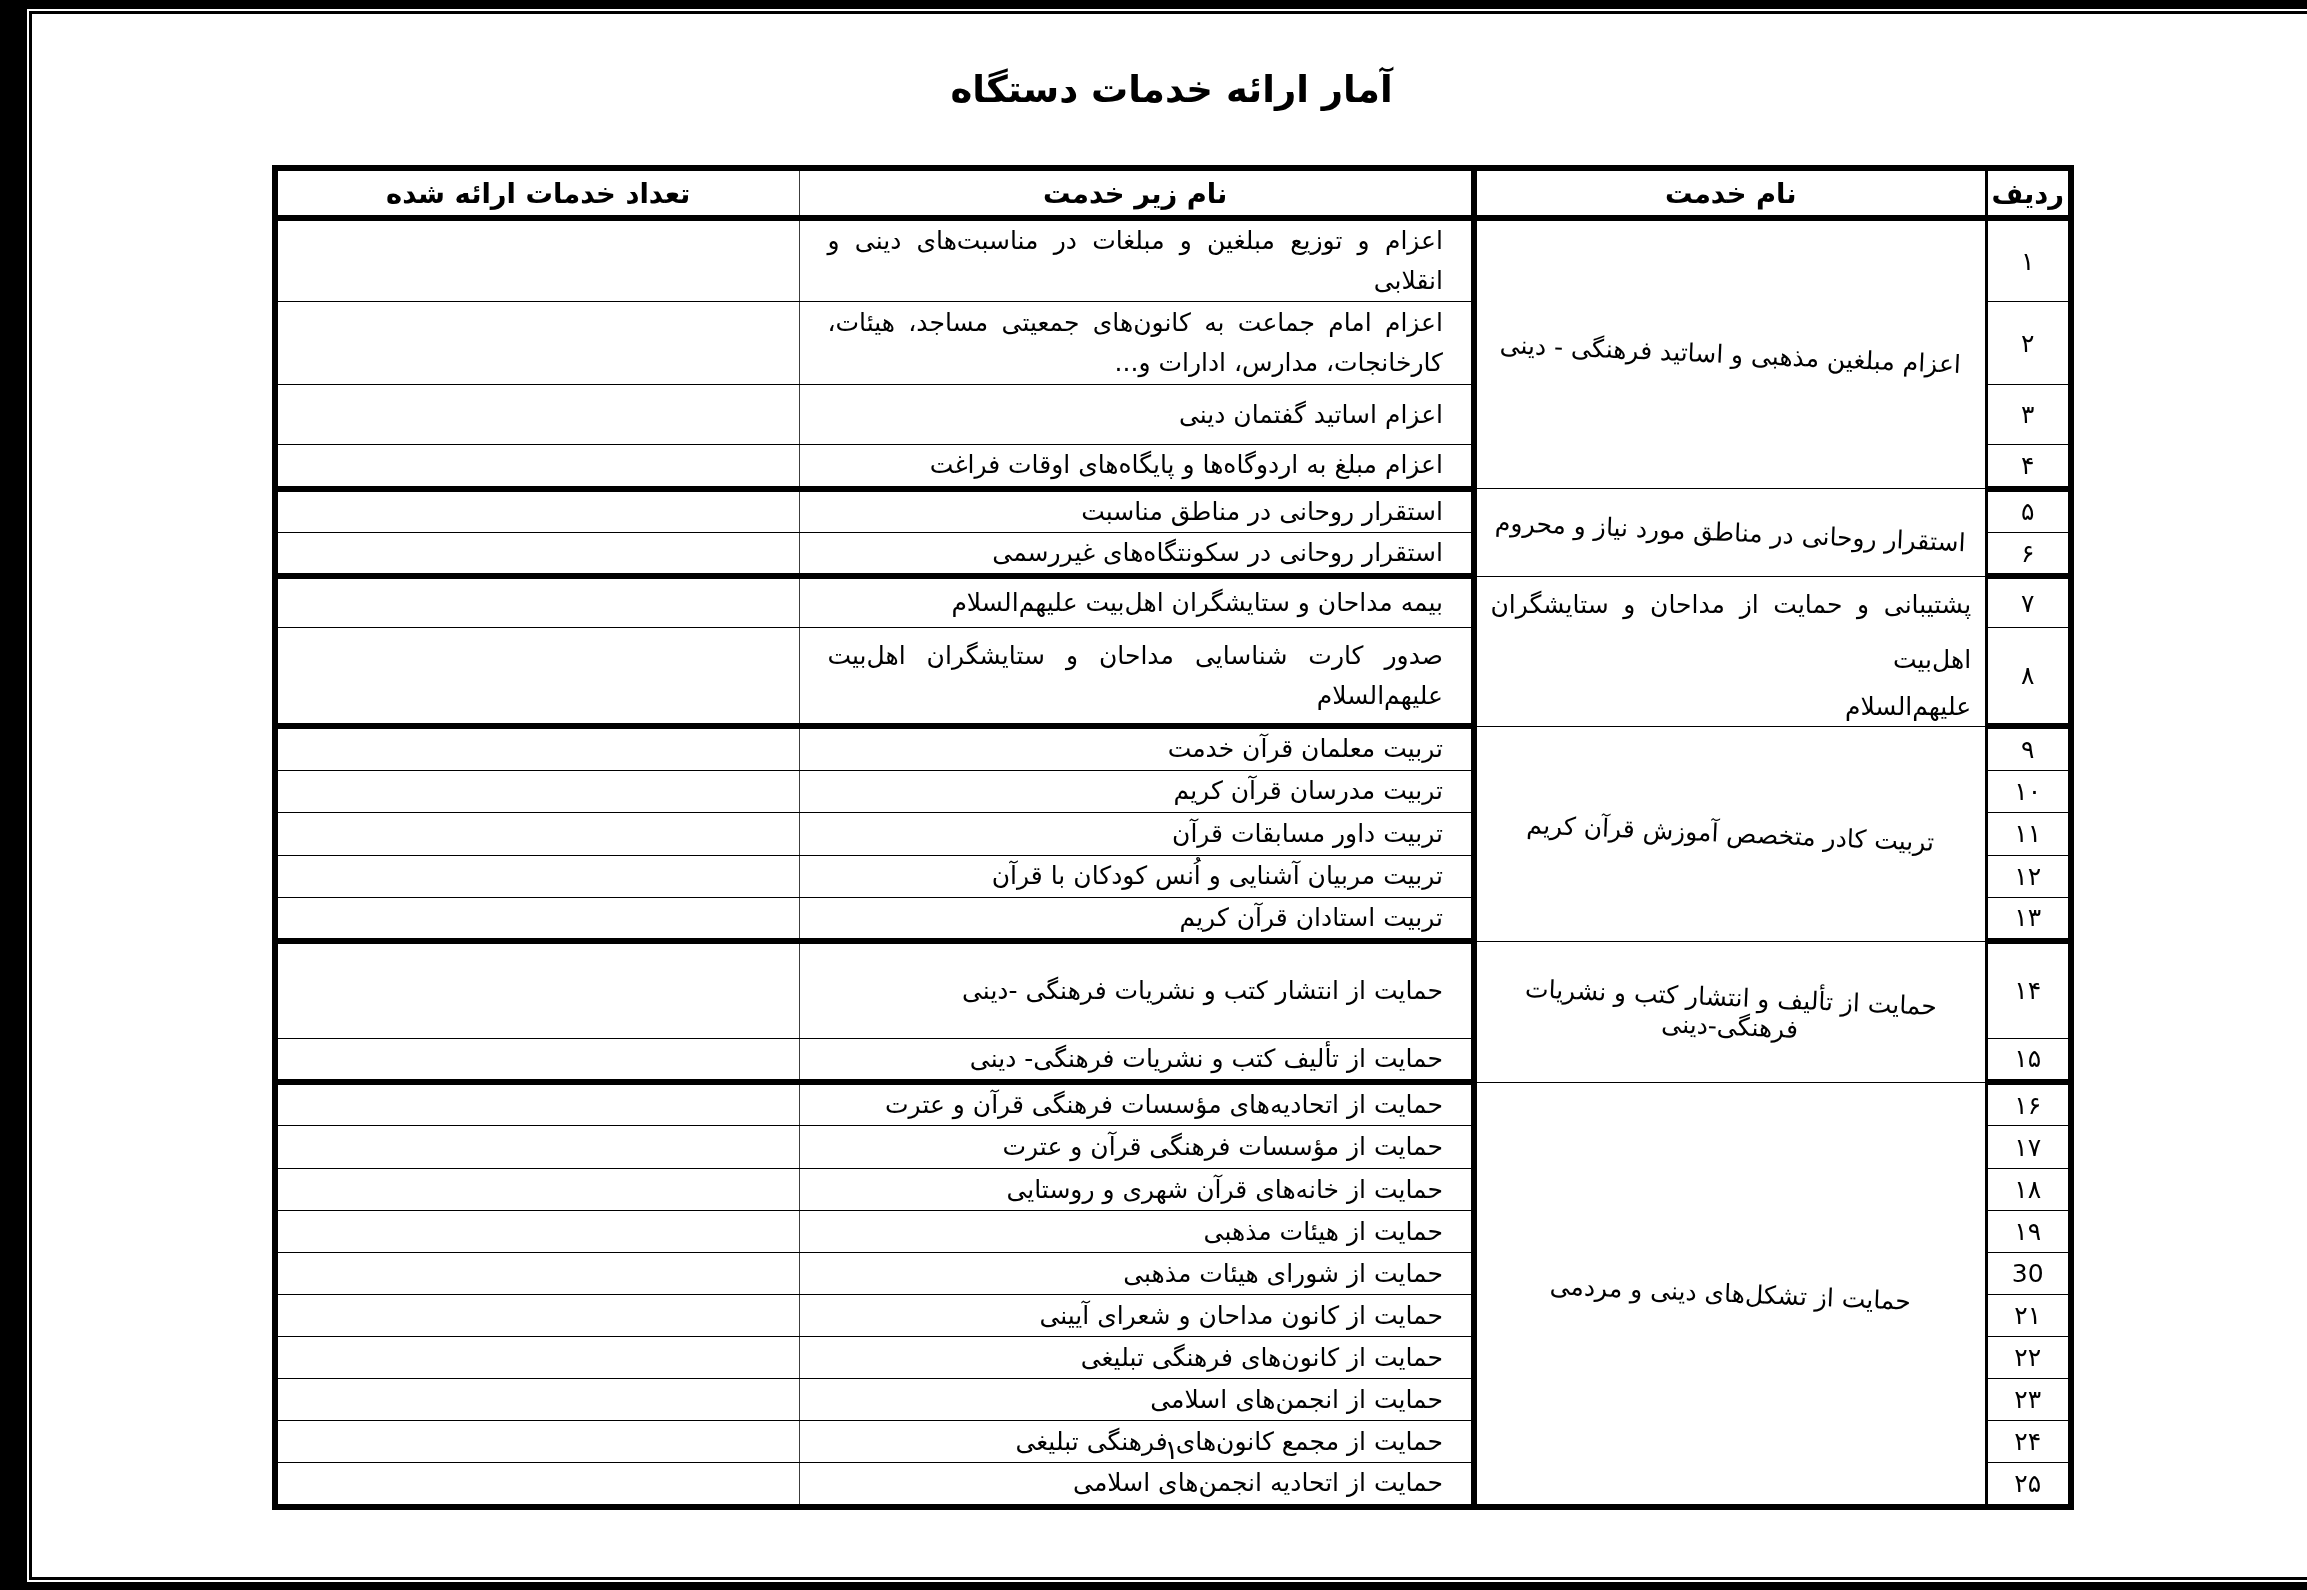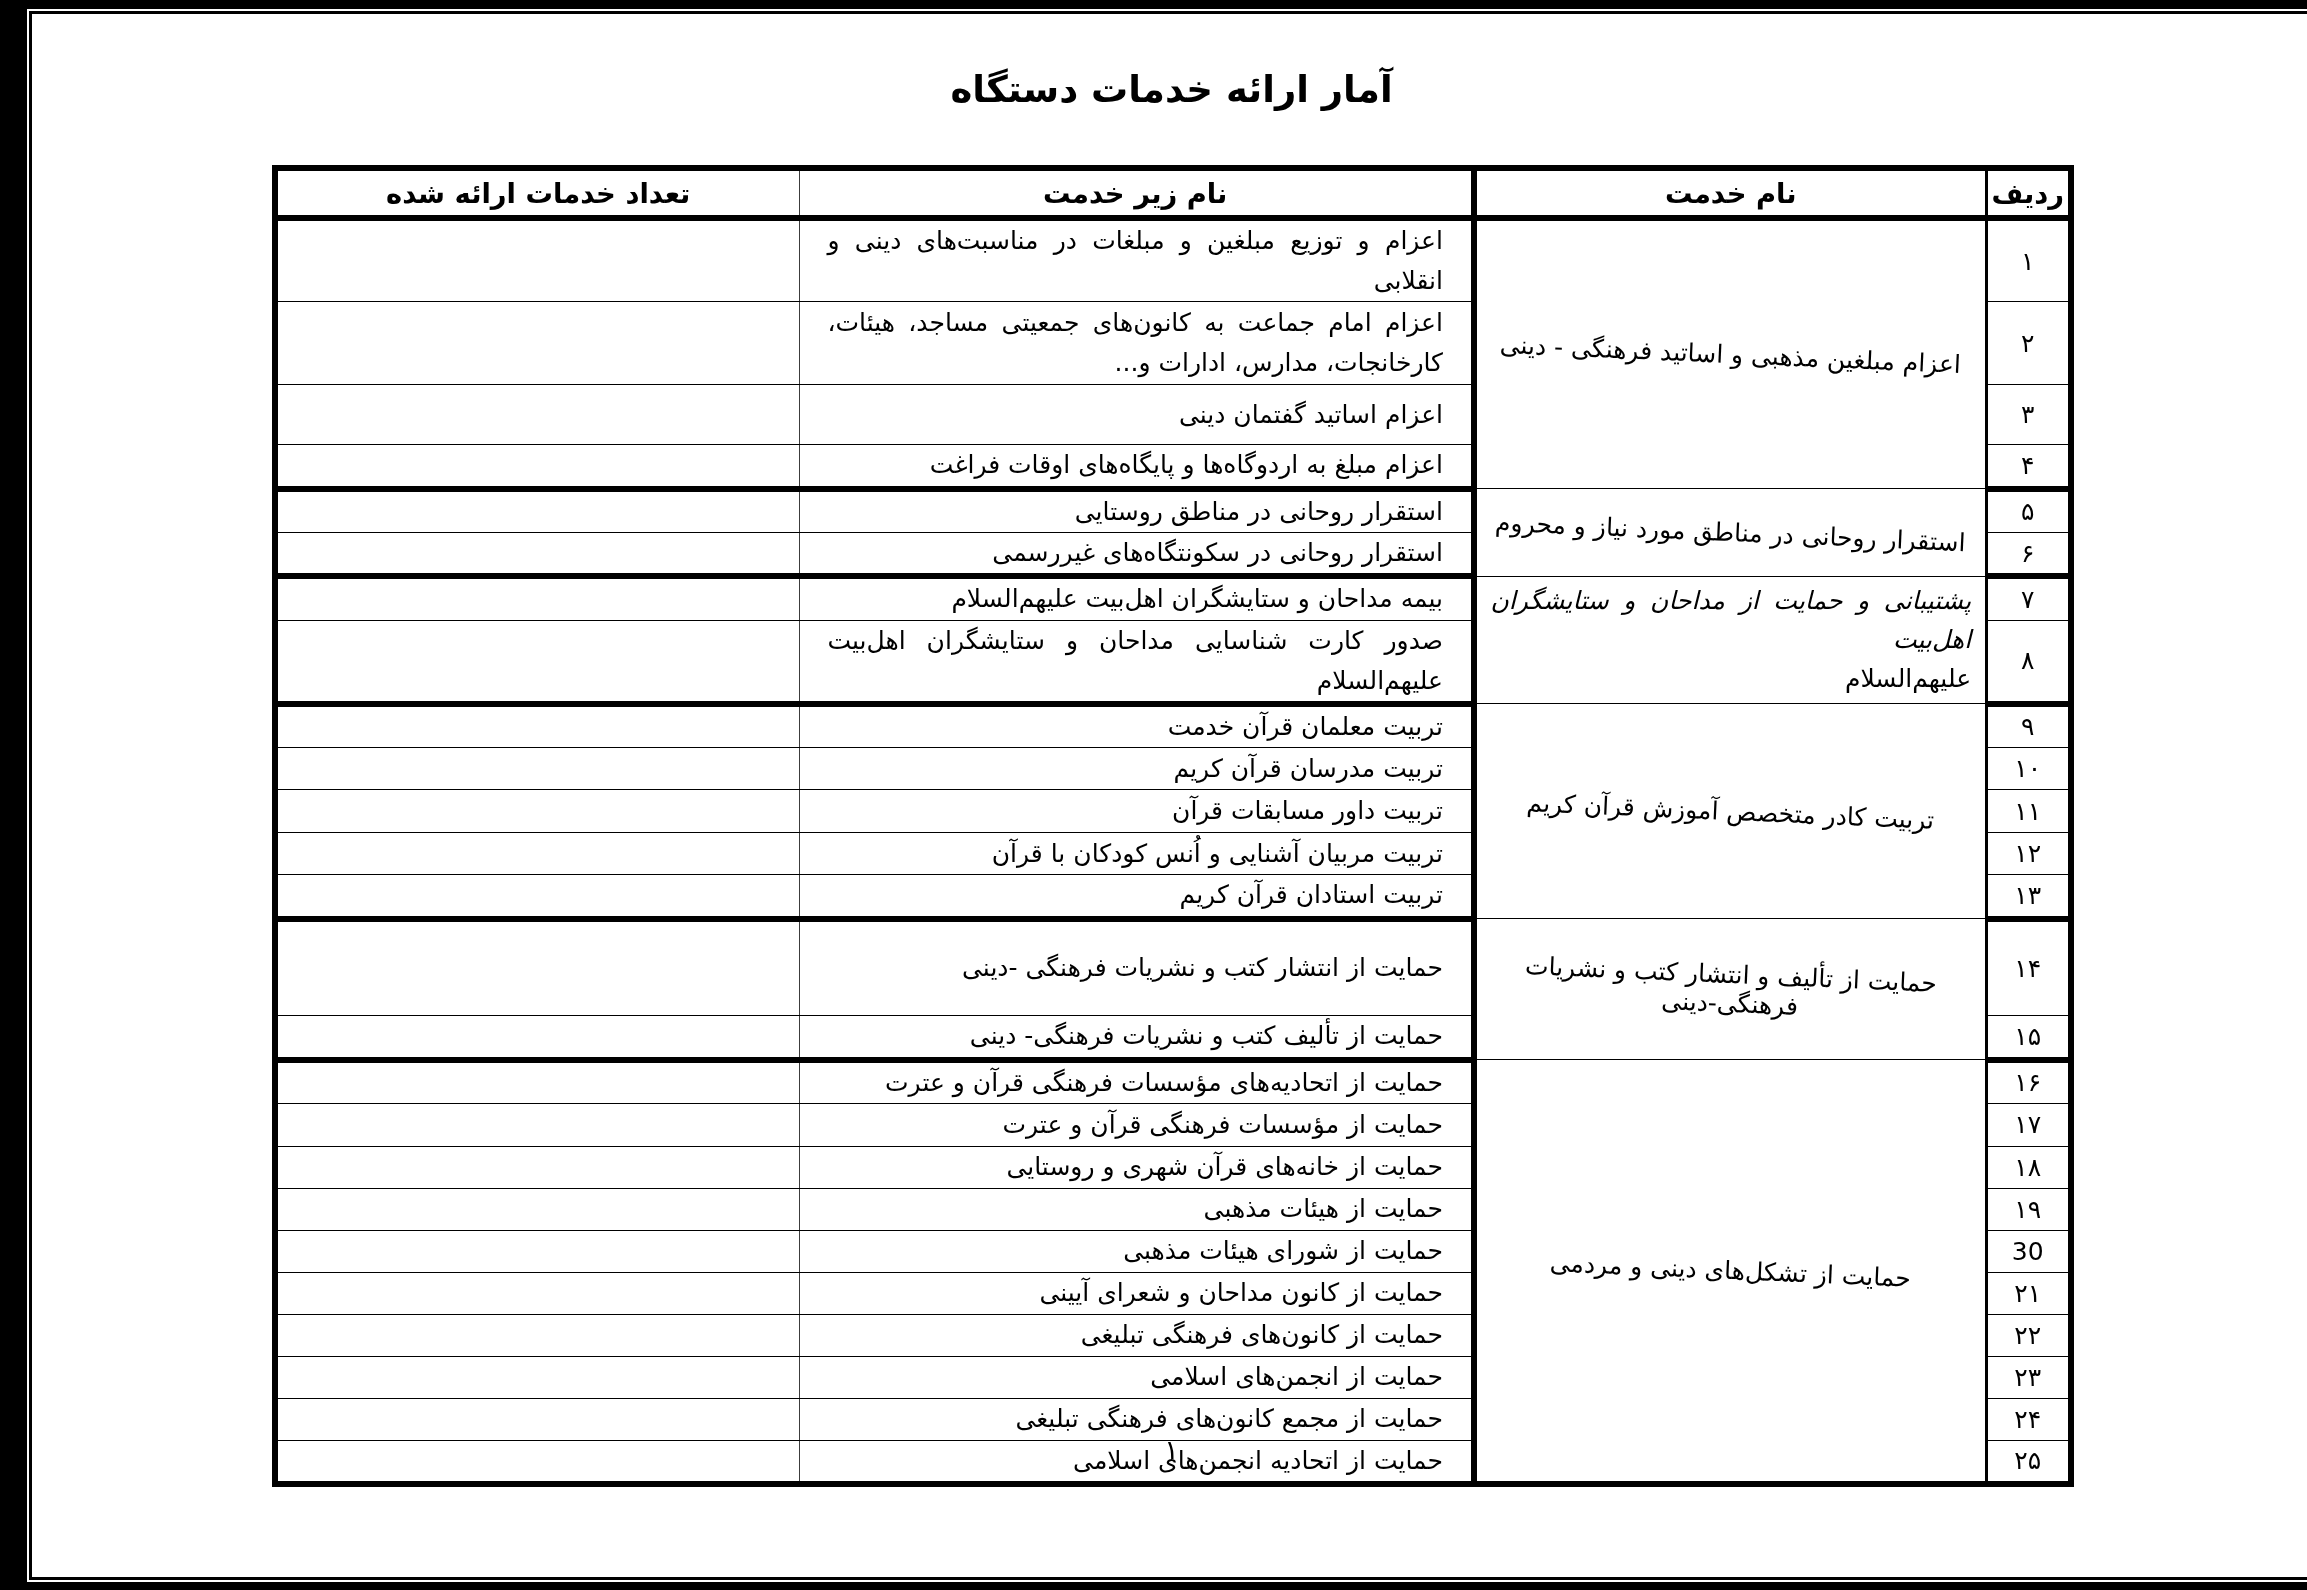--- a/index.html
+++ b/index.html
@@ -48,21 +48,21 @@
   td.c-no { text-align:center; font-size:25px; }
   td.c-sub {
     font-size:25px; text-align:justify;
     padding:0 28px; line-height:40px;
   }
   td.c-cnt { background:#fff; }
   td.c-svc { font-size:25px; text-align:center; padding:0 7.4px; }
   td.c-svc .tilt { display:block; transform:rotate(2.5deg); }
   td.c-svc .svc-l1 {
     display:block; text-align:justify; text-align-last:justify;
-    padding:0 6px; line-height:39px;font-style:italic;
+    padding:0 6px; line-height:55px;
   }
   td.c-svc .svc-l2 {
     display:block; text-align:right; padding:0 6px; line-height:39px;
   }
 
   .page-number {
     position:absolute; top:1434px; left:0; right:0;
     text-align:center; font-size:27px; direction:rtl;
   }
 </style>
@@ -112,21 +112,21 @@
         <tr class="g-end" style="height: 44px;">
           <td class="c-no">۴</td>
           <td class="c-sub">اعزام مبلغ به اردوگاه‌ها و پایگاه‌های اوقات فراغت</td>
           <td class="c-cnt"></td>
         </tr>
         <tr style="height: 44px;">
           <td class="c-no">۵</td>
           <td class="c-svc" rowspan="2">
             <span class="tilt">استقرار روحانی در مناطق مورد نیاز و محروم</span>
           </td>
-          <td class="c-sub">استقرار روحانی در مناطق روستایی</td>
+          <td class="c-sub">استقرار روحانی در مناطق مناسبت</td>
           <td class="c-cnt"></td>
         </tr>
         <tr class="g-end" style="height: 42px;">
           <td class="c-no">۶</td>
           <td class="c-sub">استقرار روحانی در سکونتگاه‌های غیررسمی</td>
           <td class="c-cnt"></td>
         </tr>
         <tr style="height: 44px;">
           <td class="c-no">۷</td>
           <td class="c-svc" rowspan="2">

